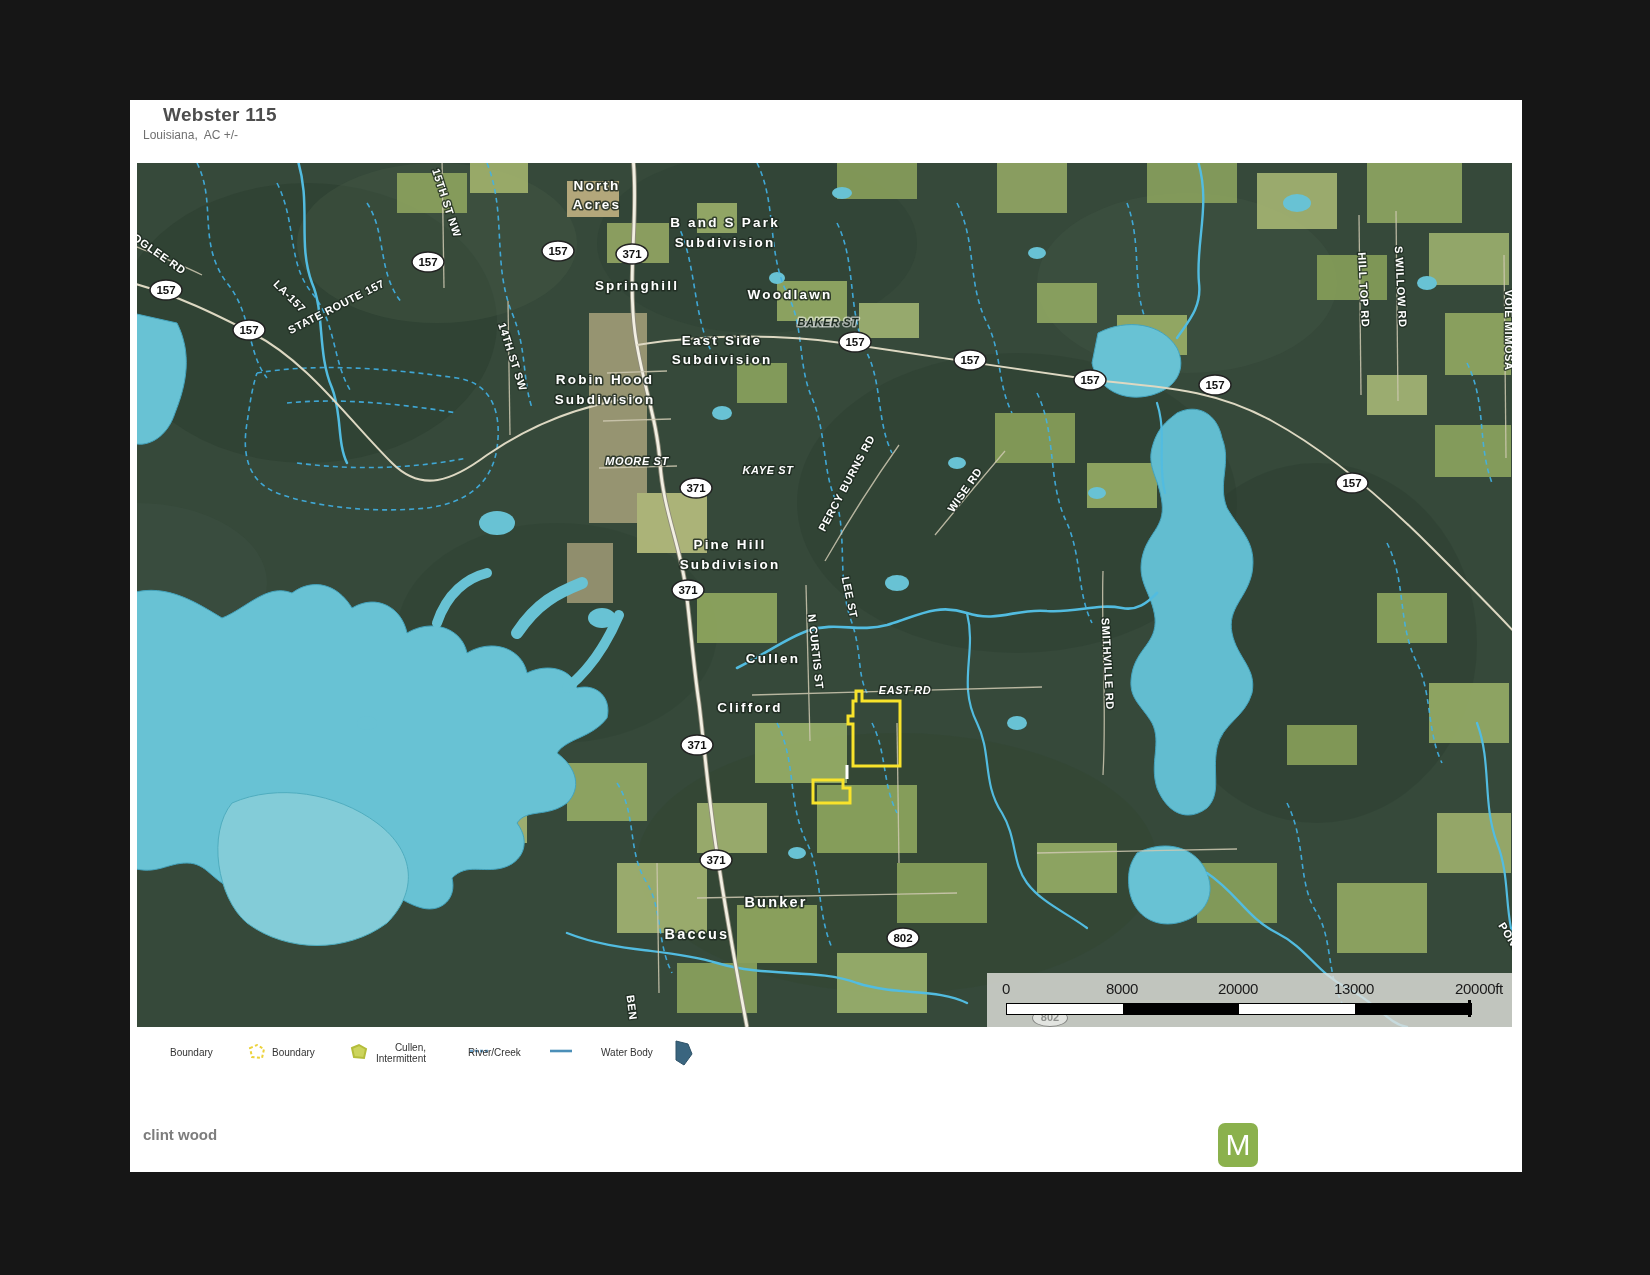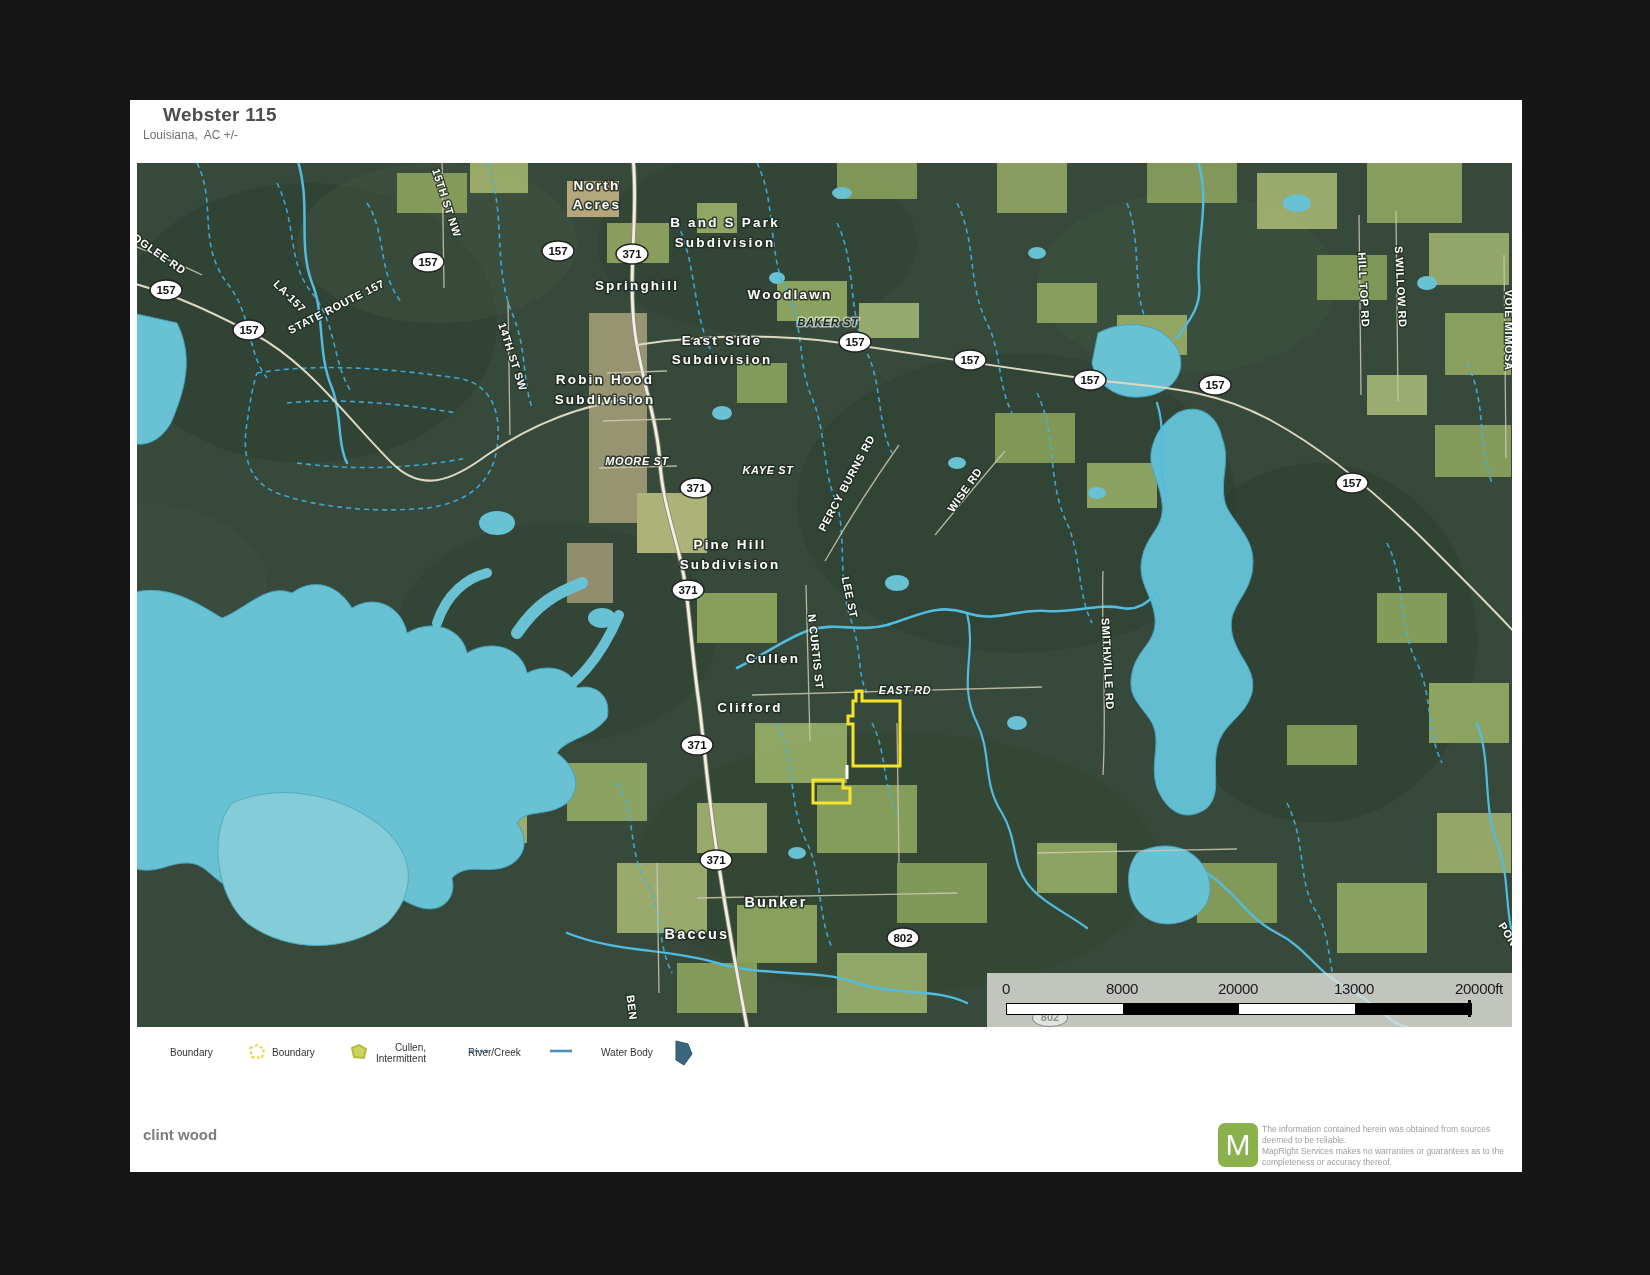--- a/index.html
+++ b/index.html
@@ -378,21 +378,15 @@
     <div class="lg-item" style="left:422px;width:120px">
       <svg class="lg-icon" style="top:0" width="26" height="30">
         <path d="M4,3 L16,6 L20,16 L12,27 L4,22 Z" fill="#3a657f" stroke="#2e5268" stroke-width="1"></path>
       </svg>
       <div class="lg-label" style="left:49px">Water Body</div>
     </div>
   </div>
 
   <div class="author">clint wood</div>
   <div class="maplogo">M</div>
-  <div class="disclaimer">
-    <div>The information contained herein was obtained from sources</div>
-    <div>deemed to be reliable.</div>
-    <div> MapRight Services makes no warranties or guarantees as to the</div>
-    <div>completeness or accuracy thereof.</div>
-  </div>
 
  </div>
 </div>
 
 </body></html>

